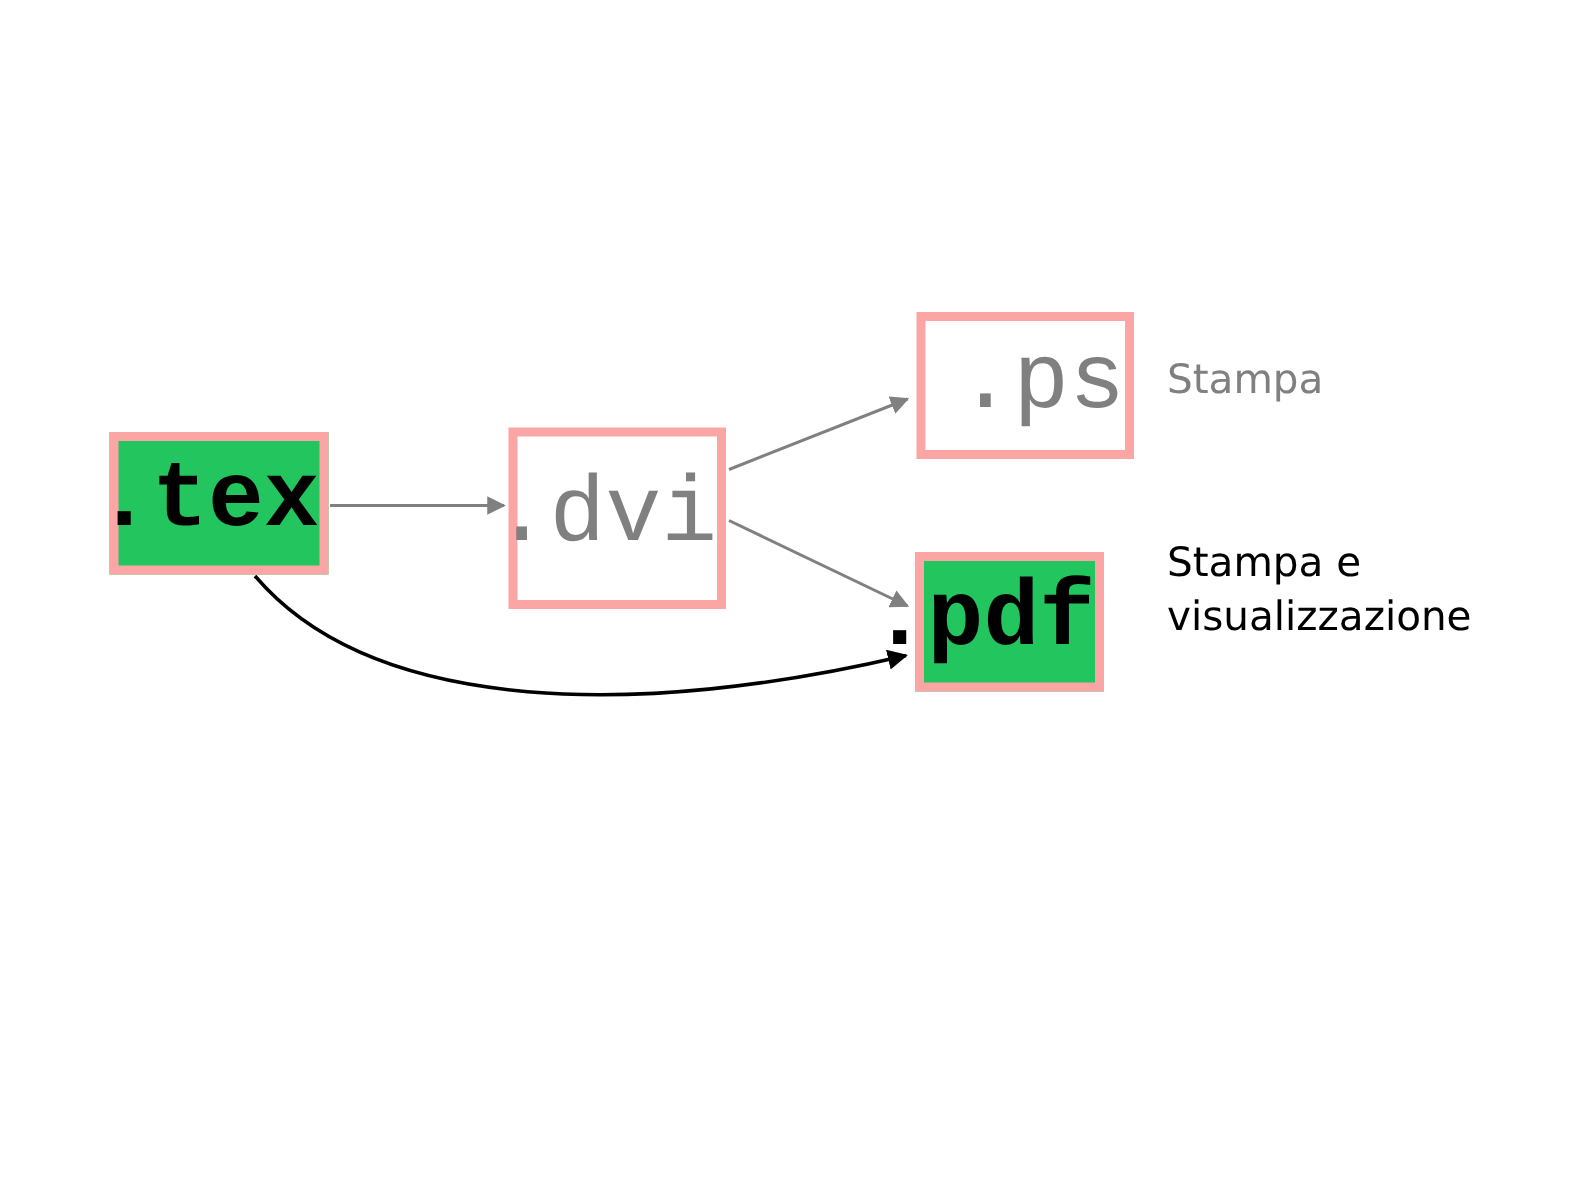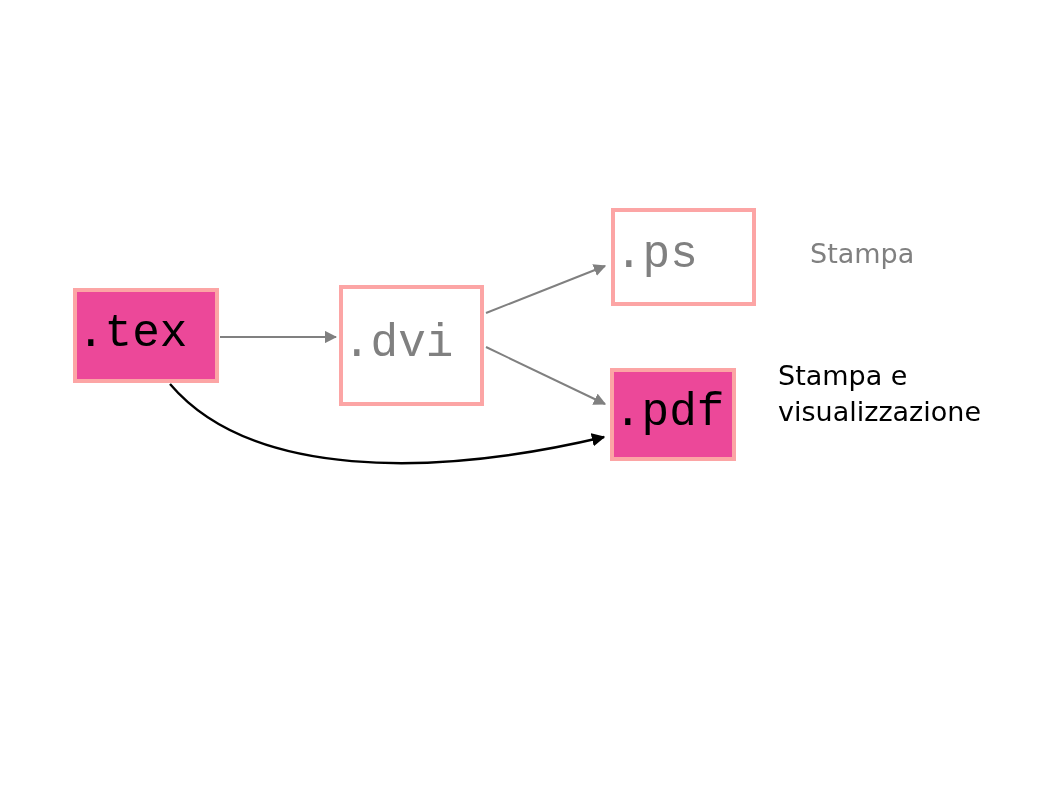--- a/index.html
+++ b/index.html
@@ -23,37 +23,38 @@
   #edges {
     position: absolute;
     left: 0;
     top: 0;
     width: 1058px;
     height: 794px;
   }
   .node {
     position: absolute;
     box-sizing: border-box;
-    border: 4px solid #fca5a5;
+    border: 6px solid #fca5a5;
     display: flex;
     align-items: center;
-    justify-content: flex-start;
+    justify-content: flex-end;
     font-family: "Liberation Mono", "DejaVu Sans Mono", monospace;
-    font-size: 46px;
+    font-size: 62px;
     line-height: 1;
     letter-spacing: 0px;
     z-index: 2;
   }
   .node-label {
     display: block;
     white-space: pre;
     transform: translateY(-2px);
   }
   .node.filled {
-    background: #ec4899;
+    background: #22c55e;
+    font-weight: bold;
   }
   .node.plain {
     background: #ffffff;
   }
   .ink-dark .node-label { color: #000000; }
   .ink-gray .node-label { color: #808080; }
 
   
   #node-tex { left: 73px;  top: 288px; width: 146px; height: 95px; }
   #node-dvi { left: 339px; top: 285px; width: 145px; height: 121px; }
@@ -62,21 +63,21 @@
 
   .annotation {
     position: absolute;
     font-family: "DejaVu Sans", "Liberation Sans", sans-serif;
     font-size: 27px;
     line-height: 1.32;
     white-space: pre-line;
     z-index: 2;
   }
   #annot-stampa {
-    left: 810px;
+    left: 778px;
     top: 236px;
     color: #808080;
   }
   #annot-stampa-vis {
     left: 778px;
     top: 358px;
     color: #000000;
   }
 </style>
 </head>

